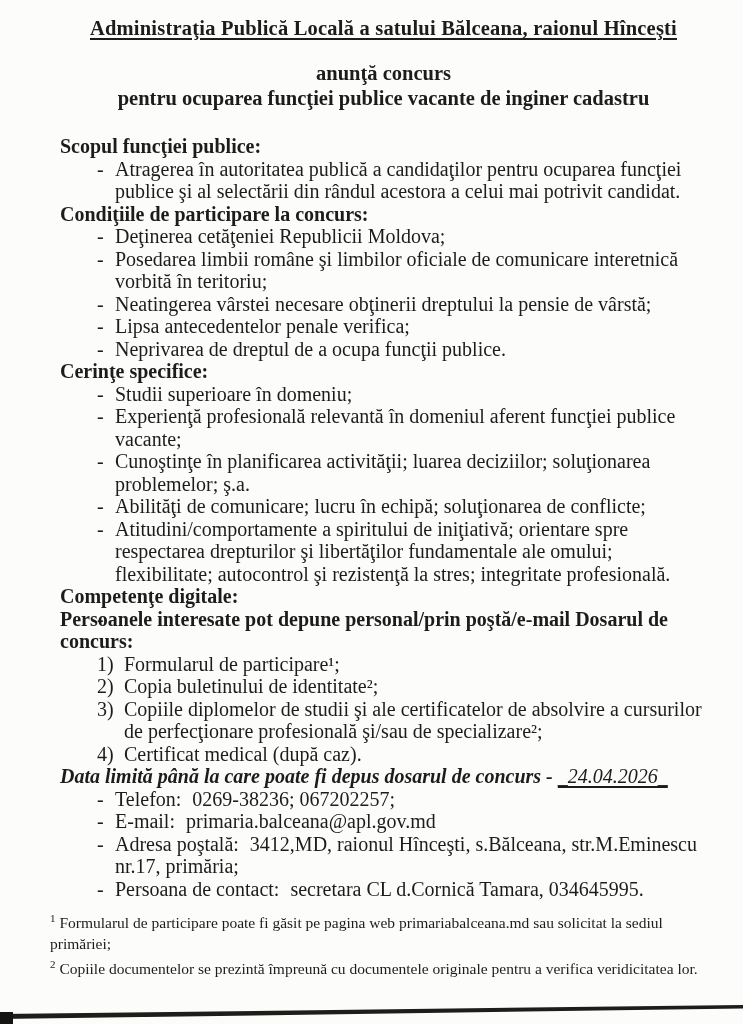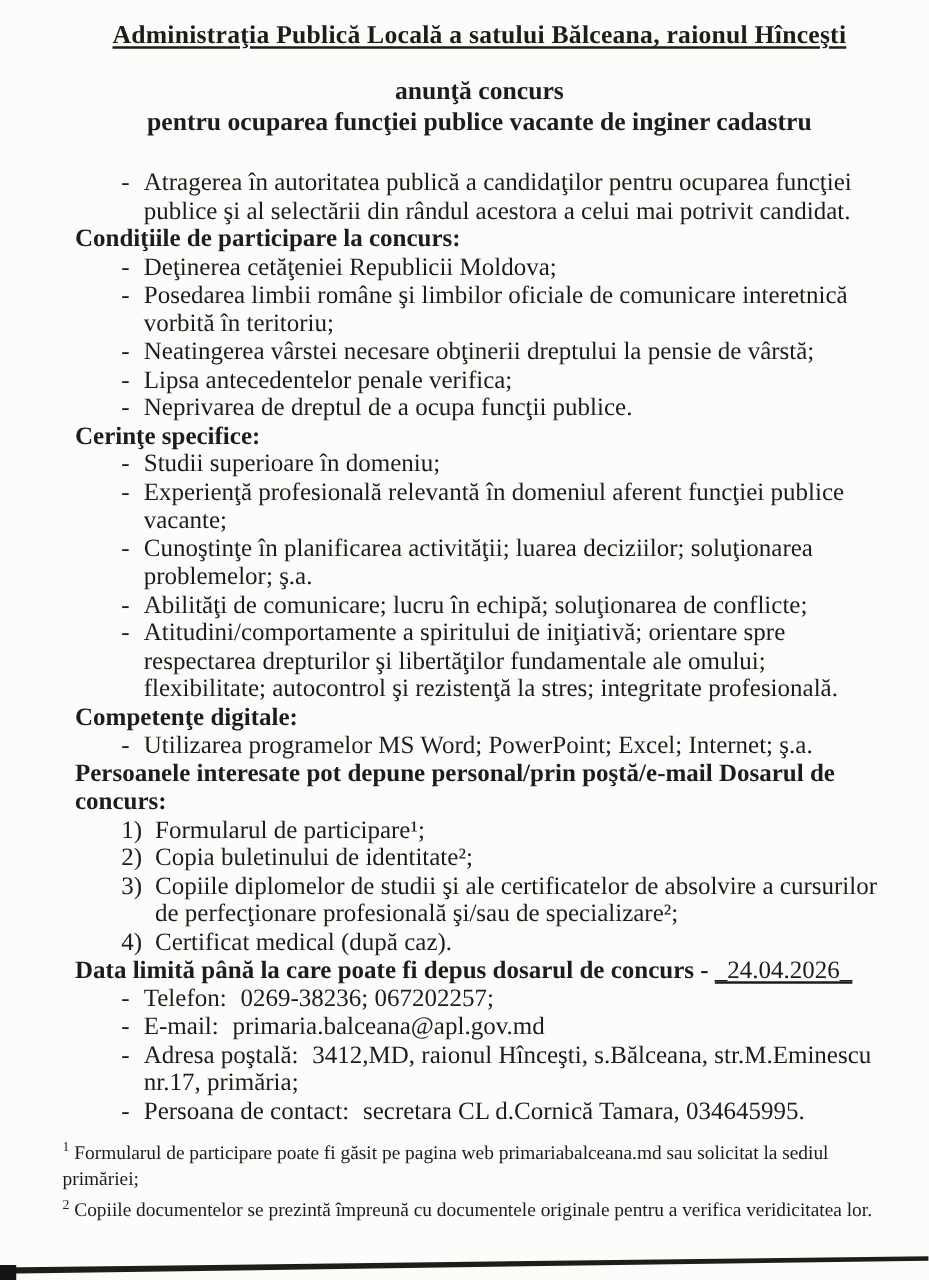--- a/index.html
+++ b/index.html
@@ -34,21 +34,21 @@
     font-size:20.5px;
     line-height:24.5px;
     margin-bottom:25px;
   }
   .body-text{ font-size:20px; line-height:22.5px; }
   .sec-heading{ font-weight:bold; }
   .li{ position:relative; padding-left:55px; }
   .li .marker{ position:absolute; left:37px; top:0; }
   .nli{ position:relative; padding-left:64px; }
   .nli .marker{ position:absolute; left:37px; top:0; }
-  .deadline{ font-weight:bold; white-space:nowrap; }
+  .deadline{ font-weight:bold; white-space:nowrap;font-style:italic; }
   .deadline .date{
     font-weight:normal;
     text-decoration:underline;
     text-underline-offset:3px;
   }
   .u{ text-underline-offset:3px; }
   .contact-label{ margin-right:6px;text-align:center; }
   .footnotes{
     margin-top:8px;
     margin-left:-10px;
@@ -66,20 +66,21 @@
 
     <div class="doc-title">Administraţia Publică Locală a satului Bălceana, raionul Hînceşti</div>
 
     <div class="doc-subtitle">
       <div>anunţă concurs</div>
       <div>pentru ocuparea funcţiei publice vacante de inginer cadastru</div>
     </div>
 
     <div class="body-text">
 
+      <div class="sec-heading">Scopul funcţiei publice:</div>
       <div class="li">
         <span class="marker">-</span>
         <span>Atragerea în autoritatea publică a candidaţilor pentru ocuparea funcţiei publice şi al selectării din rândul acestora a celui mai potrivit candidat.</span>
       </div>
 
       <div class="sec-heading">Condiţiile de participare la concurs:</div>
       <div class="li">
         <span class="marker">-</span>
         <span>Deţinerea cetăţeniei Republicii Moldova;</span>
       </div>
@@ -118,21 +119,20 @@
         <span>Abilităţi de comunicare; lucru în echipă; soluţionarea de conflicte;</span>
       </div>
       <div class="li">
         <span class="marker">-</span>
         <span>Atitudini/comportamente a spiritului de iniţiativă; orientare spre respectarea drepturilor şi libertăţilor fundamentale ale omului; flexibilitate; autocontrol şi rezistenţă la stres; integritate profesională.</span>
       </div>
 
       <div class="sec-heading">Competenţe digitale:</div>
       <div class="li">
         <span class="marker">-</span>
-        <span>Utilizarea programelor MS Word; PowerPoint; Excel; Internet; ş.a.</span>
       </div>
 
       <div class="sec-heading">Persoanele interesate pot depune personal/prin poştă/e-mail Dosarul de concurs:</div>
       <div class="nli">
         <span class="marker">1)</span>
         <span>Formularul de participare¹;</span>
       </div>
       <div class="nli">
         <span class="marker">2)</span>
         <span>Copia buletinului de identitate²;</span>

